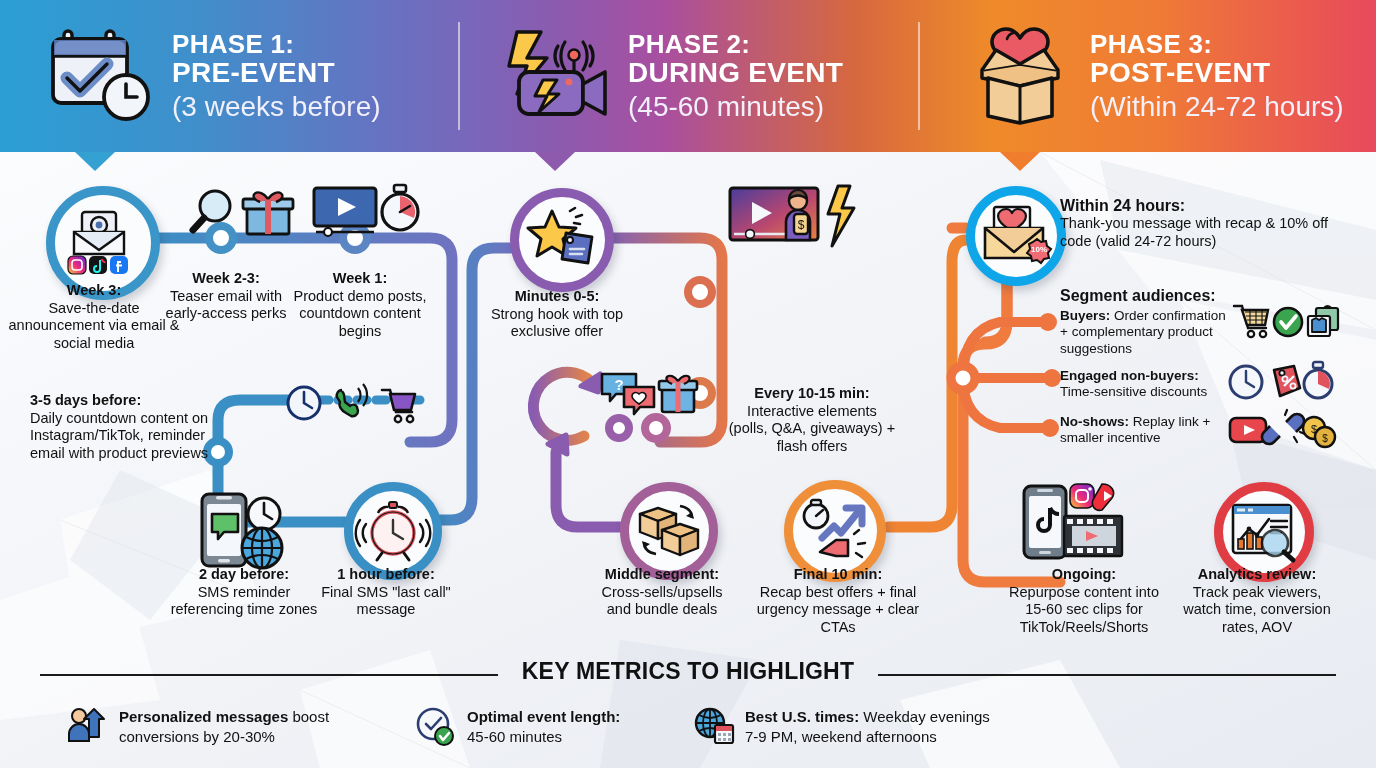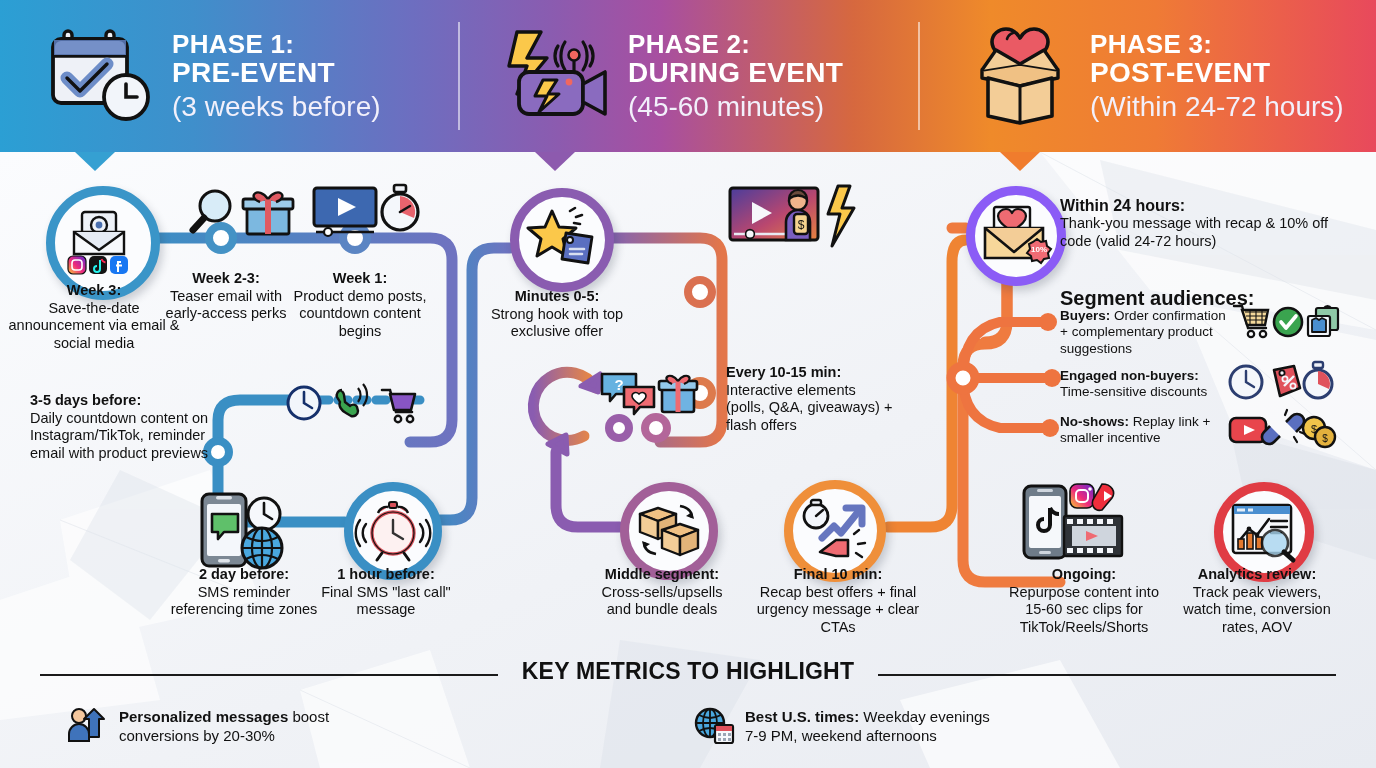--- a/index.html
+++ b/index.html
@@ -35,21 +35,21 @@
   .node{position:absolute;border-radius:50%;background:#fbfcfe;display:flex;align-items:center;justify-content:center;
         box-shadow:3px 5px 9px rgba(40,50,70,.22);}
 
   
   .ic{position:absolute;display:flex;align-items:center;justify-content:center;}
 
   
   .km-wrap{position:absolute;left:0;top:648px;width:1368px;height:120px;}
   .km-rule{position:absolute;top:26px;height:2px;background:#1a1a1a;}
   .km-title{position:absolute;top:10px;left:0;width:1376px;text-align:center;font-size:23px;font-weight:bold;letter-spacing:.2px;color:#111;}
-  .km-item{position:absolute;top:58px;display:flex;align-items:center;gap:9px;}
+  .km-item{position:absolute;top:58px;display:flex;align-items:flex-end;gap:9px;}
   .km-ico{flex:0 0 auto;width:44px;height:40px;display:flex;align-items:center;justify-content:center;}
   .km-txt{font-size:15px;line-height:1.3;color:#111;}
   .km-txt b{font-weight:bold;}
   svg{display:block;overflow:visible;}
 </style>
 </head>
 <body>
 
 <div class="stage">
 
@@ -396,50 +396,50 @@
       <path d="M46 8 H62 V24" fill="none" stroke="#6676bf" stroke-width="7" stroke-linecap="round" stroke-linejoin="round"></path>
       <path d="M20 52 L36 40 L48 40 L48 56 L36 56 Z" fill="#ef6b72" stroke="#111" stroke-width="2.6" stroke-linejoin="round"></path>
       <path d="M54 34 l5 -4 M58 44 l7 -1 M56 53 l6 4" stroke="#111" stroke-width="2.4" stroke-linecap="round"></path>
     </svg>
   </div>
 
   <div class="lbl ctr" style="left:482px;top:288px;width:150px;">
     <span class="ttl">Minutes 0-5:</span>
     <span>Strong hook with top exclusive offer</span>
   </div>
-  <div class="lbl" style="left:726px;top:364px;width:172px;">
+  <div class="lbl" style="left:726px;top:385px;width:172px;text-align:center;">
     <span class="ttl">Every 10-15 min:</span>
     <span>Interactive elements (polls, Q&amp;A, giveaways) + flash offers</span>
   </div>
   <div class="lbl ctr" style="left:596px;top:566px;width:132px;">
     <span class="ttl">Middle segment:</span>
     <span>Cross-sells/upsells and bundle deals</span>
   </div>
   <div class="lbl ctr" style="left:756px;top:566px;width:164px;">
     <span class="ttl">Final 10 min:</span>
     <span>Recap best offers + final urgency message + clear CTAs</span>
   </div>
 
-  <div class="node" style="left:966px;top:186px;width:82px;height:82px;border:9px solid #8b5cf6;">
+  <div class="node" style="left:966px;top:186px;width:82px;height:82px;border:9px solid #0ea5e9;">
     <svg width="70" height="60" viewBox="0 0 70 60">
       <rect x="13" y="1" width="36" height="30" rx="2" fill="#f7f9fc" stroke="#111" stroke-width="2.4"></rect>
       <path d="M31 26 c-7 -6 -14 -10 -14 -16 c0 -4 4 -7 8 -7 c3 0 5 2 6 4 c1 -2 3 -4 6 -4 c4 0 8 3 8 7 c0 6 -7 10 -14 16 z" fill="#ef6b72" stroke="#111" stroke-width="2.2" stroke-linejoin="round"></path>
       <path d="M4 22 H62 L62 52 H4 Z" fill="#f7d79a" stroke="#111" stroke-width="2.6"></path>
       <path d="M4 22 L33 46 L62 22" fill="#f3cd97" stroke="#111" stroke-width="2.6" stroke-linejoin="round"></path>
       <path d="M52 36 l4 -3 l4 3 l5 -1 l1 5 l4 3 l-3 4 l1 5 l-5 1 l-3 4 l-4 -3 l-5 1 l-1 -5 l-4 -3 l3 -4 l-1 -5 z" fill="#f06b74" stroke="#111" stroke-width="2"></path>
       <text x="58" y="46" font-size="8" text-anchor="middle" fill="#fff" font-weight="bold" font-family="'Liberation Sans',sans-serif">10%</text>
     </svg>
   </div>
 
   <div class="lbl" style="left:1060px;top:196px;width:300px;">
     <span class="ttl" style="font-size:16px">Within 24 hours:</span>
     <span>Thank-you message with recap &amp; 10% off code (valid 24-72 hours)</span>
   </div>
 
-  <div class="lbl" style="left:1060px;top:286px;width:200px;font-size:20px;font-weight:bold;">Segment audiences:</div>
+  <div class="lbl" style="left:1060px;top:286px;width:200px;font-size:16px;font-weight:bold;">Segment audiences:</div>
 
   <div class="lbl" style="left:1060px;top:308px;width:172px;font-size:13.5px;">
     <b>Buyers:</b>
     <span>Order confirmation + complementary product suggestions</span>
   </div>
   <div class="ic" style="left:1232px;top:302px;width:108px;height:40px;">
     <svg width="108" height="40" viewBox="0 0 108 40">
       <path d="M2 4 H10 L16 26 H34" fill="none" stroke="#111" stroke-width="2.4" stroke-linecap="round"></path>
       <path d="M10 8 H36 L33 23 H15 Z" fill="#f4d89a" stroke="#111" stroke-width="2.4"></path>
       <path d="M13 10 H34 M14 14 H34 M15 18 H33 M18 8 V23 M24 8 V23 M30 8 V23" stroke="#111" stroke-width="1.1"></path>
@@ -571,20 +571,34 @@
           <path d="M2 34 v-7 a10 10 0 0 1 20 0 v7 z" fill="#3f73bb" stroke="#111" stroke-width="2"></path>
           <path d="M22 30 L22 12 L17 12 L27 2 L37 12 L32 12 L32 30 Z" fill="#3f73bb" stroke="#111" stroke-width="2" stroke-linejoin="round"></path>
         </svg>
       </div>
       <div class="km-txt">
         <div><b>Personalized messages</b><span> boost</span></div>
         <div>conversions by 20-30%</div>
       </div>
     </div>
 
+    <div class="km-item" style="left:414px;width:250px;">
+      <div class="km-ico">
+        <svg width="42" height="38" viewBox="0 0 42 38">
+          <circle cx="18" cy="17" r="15" fill="#f6f8fc" stroke="#2c3e70" stroke-width="2.6"></circle>
+          <path d="M11 17 l5 5 l10 -11" fill="none" stroke="#2c3e70" stroke-width="2.6" stroke-linecap="round" stroke-linejoin="round"></path>
+          <circle cx="29" cy="29" r="9" fill="#3aa44f" stroke="#111" stroke-width="2"></circle>
+          <path d="M25 29 l3 4 l6 -7" fill="none" stroke="#fff" stroke-width="2.6" stroke-linecap="round" stroke-linejoin="round"></path>
+        </svg>
+      </div>
+      <div class="km-txt">
+        <div><b>Optimal event length:</b><span></span></div>
+        <div>45-60 minutes</div>
+      </div>
+    </div>
 
     <div class="km-item" style="left:692px;width:350px;">
       <div class="km-ico">
         <svg width="42" height="38" viewBox="0 0 42 38">
           <circle cx="17" cy="16" r="14" fill="#4aa8df" stroke="#111" stroke-width="2.4"></circle>
           <path d="M3 16 H31 M17 2 v28" stroke="#111" stroke-width="1.8"></path>
           <ellipse cx="17" cy="16" rx="7" ry="14" fill="none" stroke="#111" stroke-width="1.8"></ellipse>
           <path d="M6 8 q11 6 22 0 M6 24 q11 -6 22 0" fill="none" stroke="#111" stroke-width="1.8"></path>
           <rect x="22" y="18" width="18" height="18" rx="2" fill="#f7f9fc" stroke="#111" stroke-width="2.2"></rect>
           <rect x="23" y="19" width="16" height="5" fill="#e0525c"></rect>

